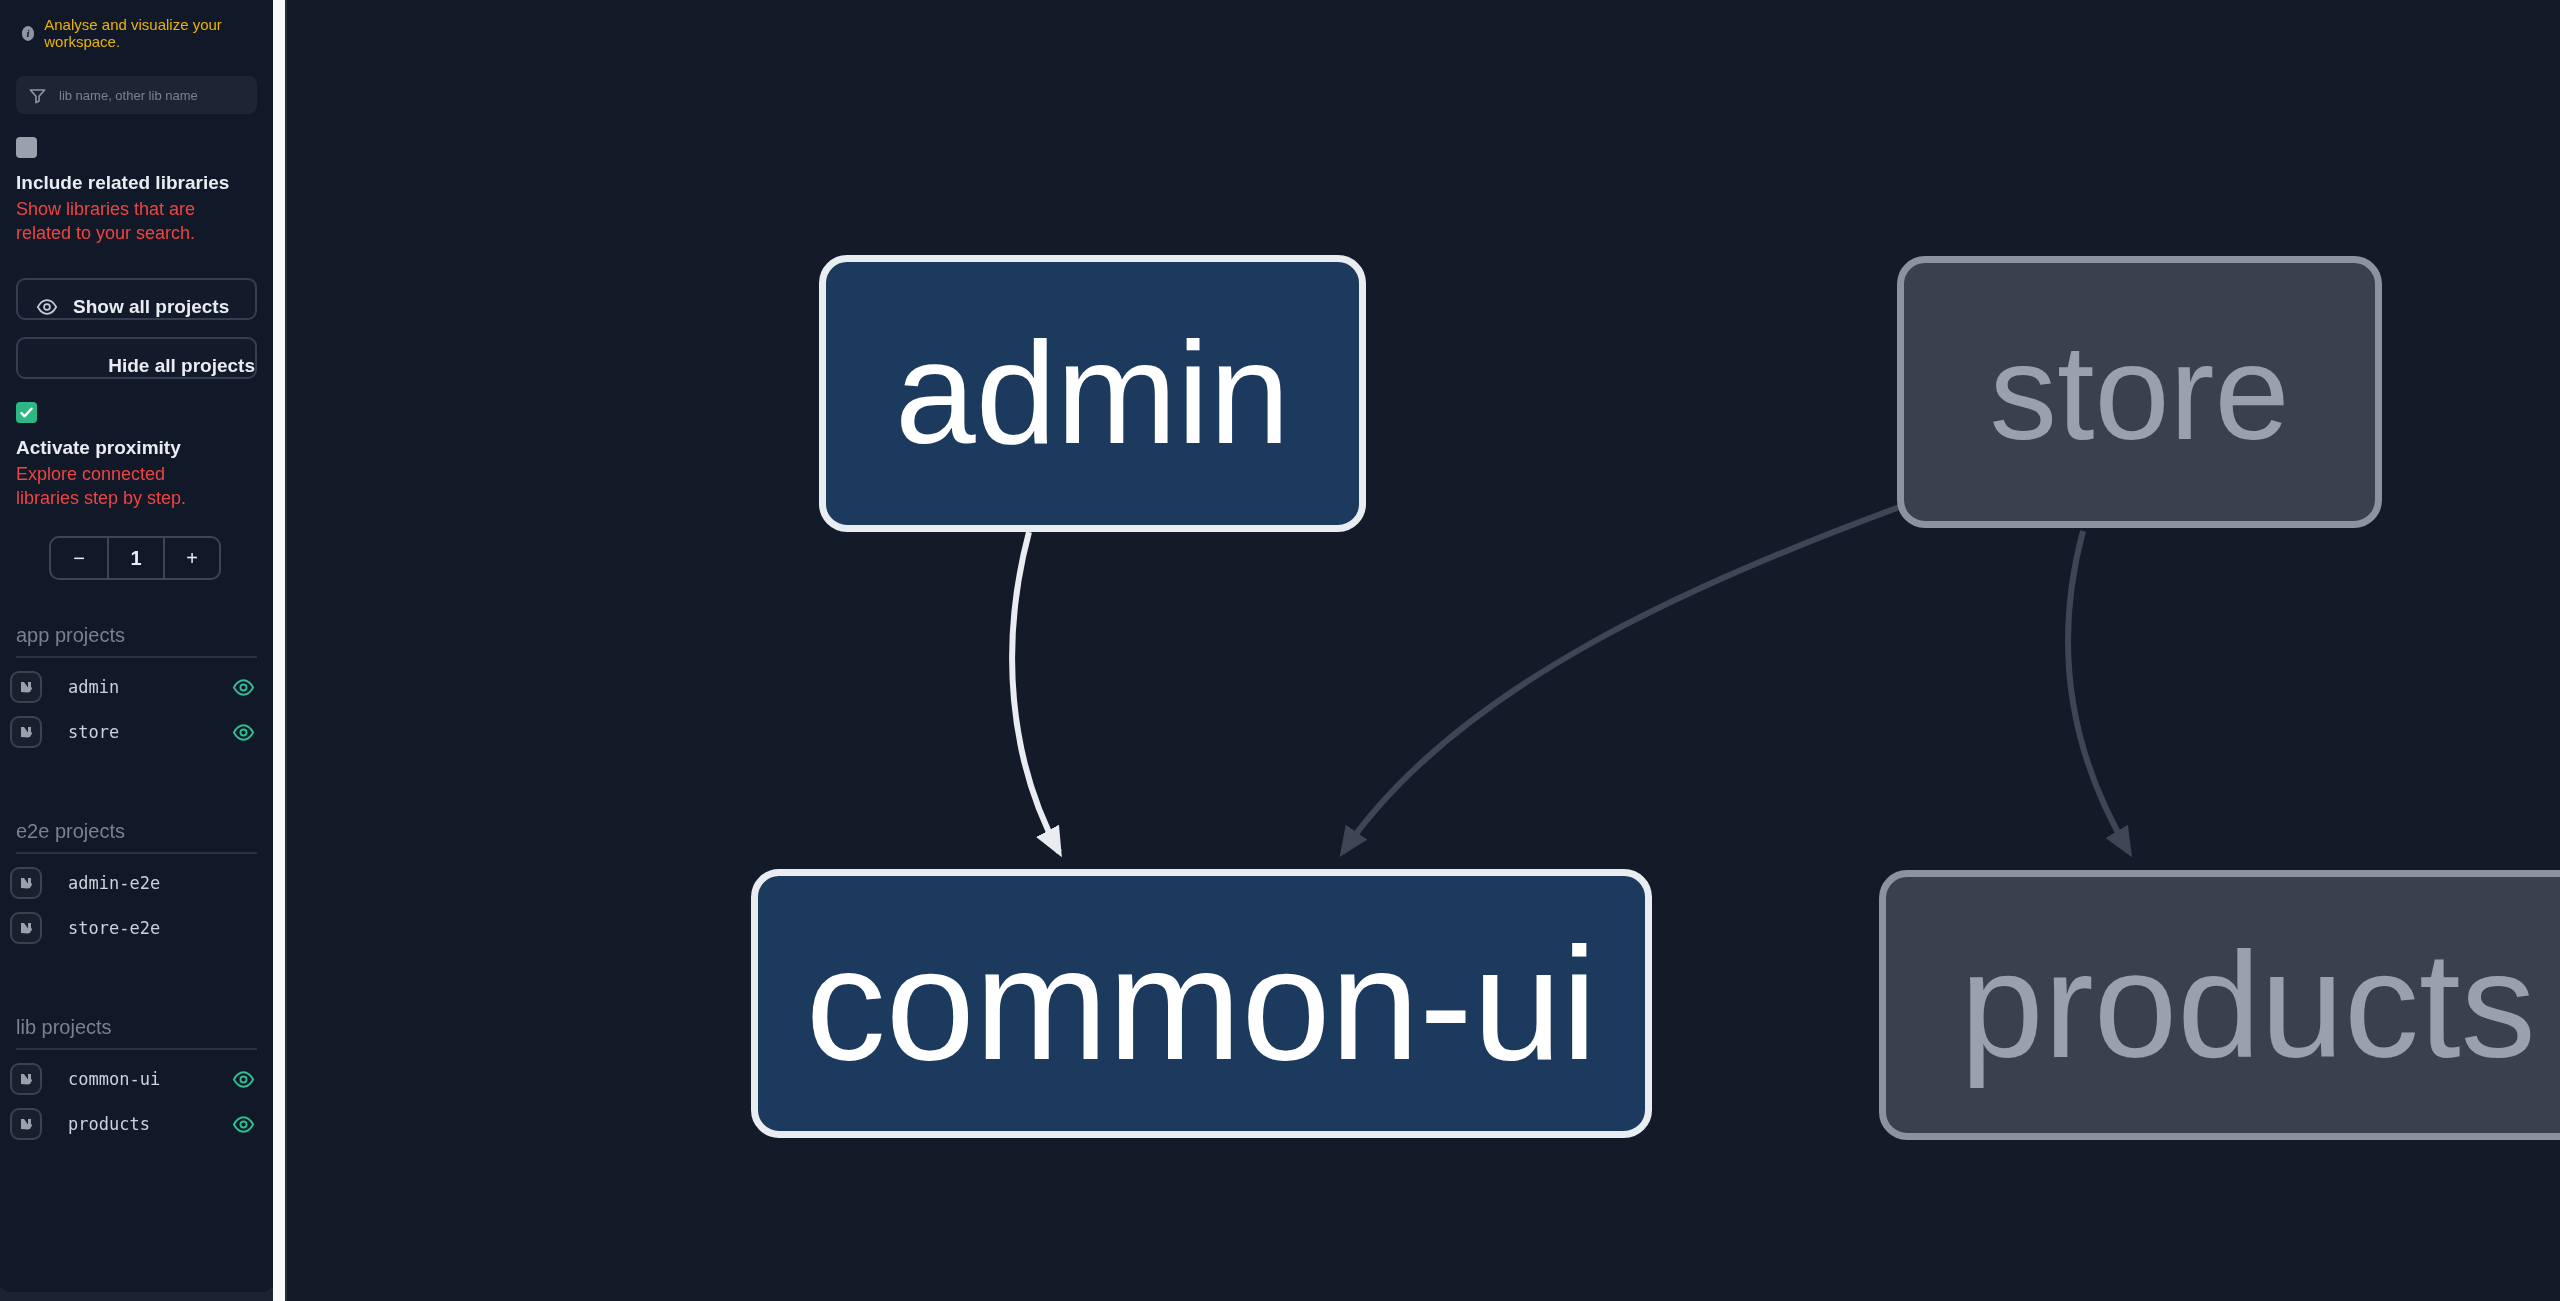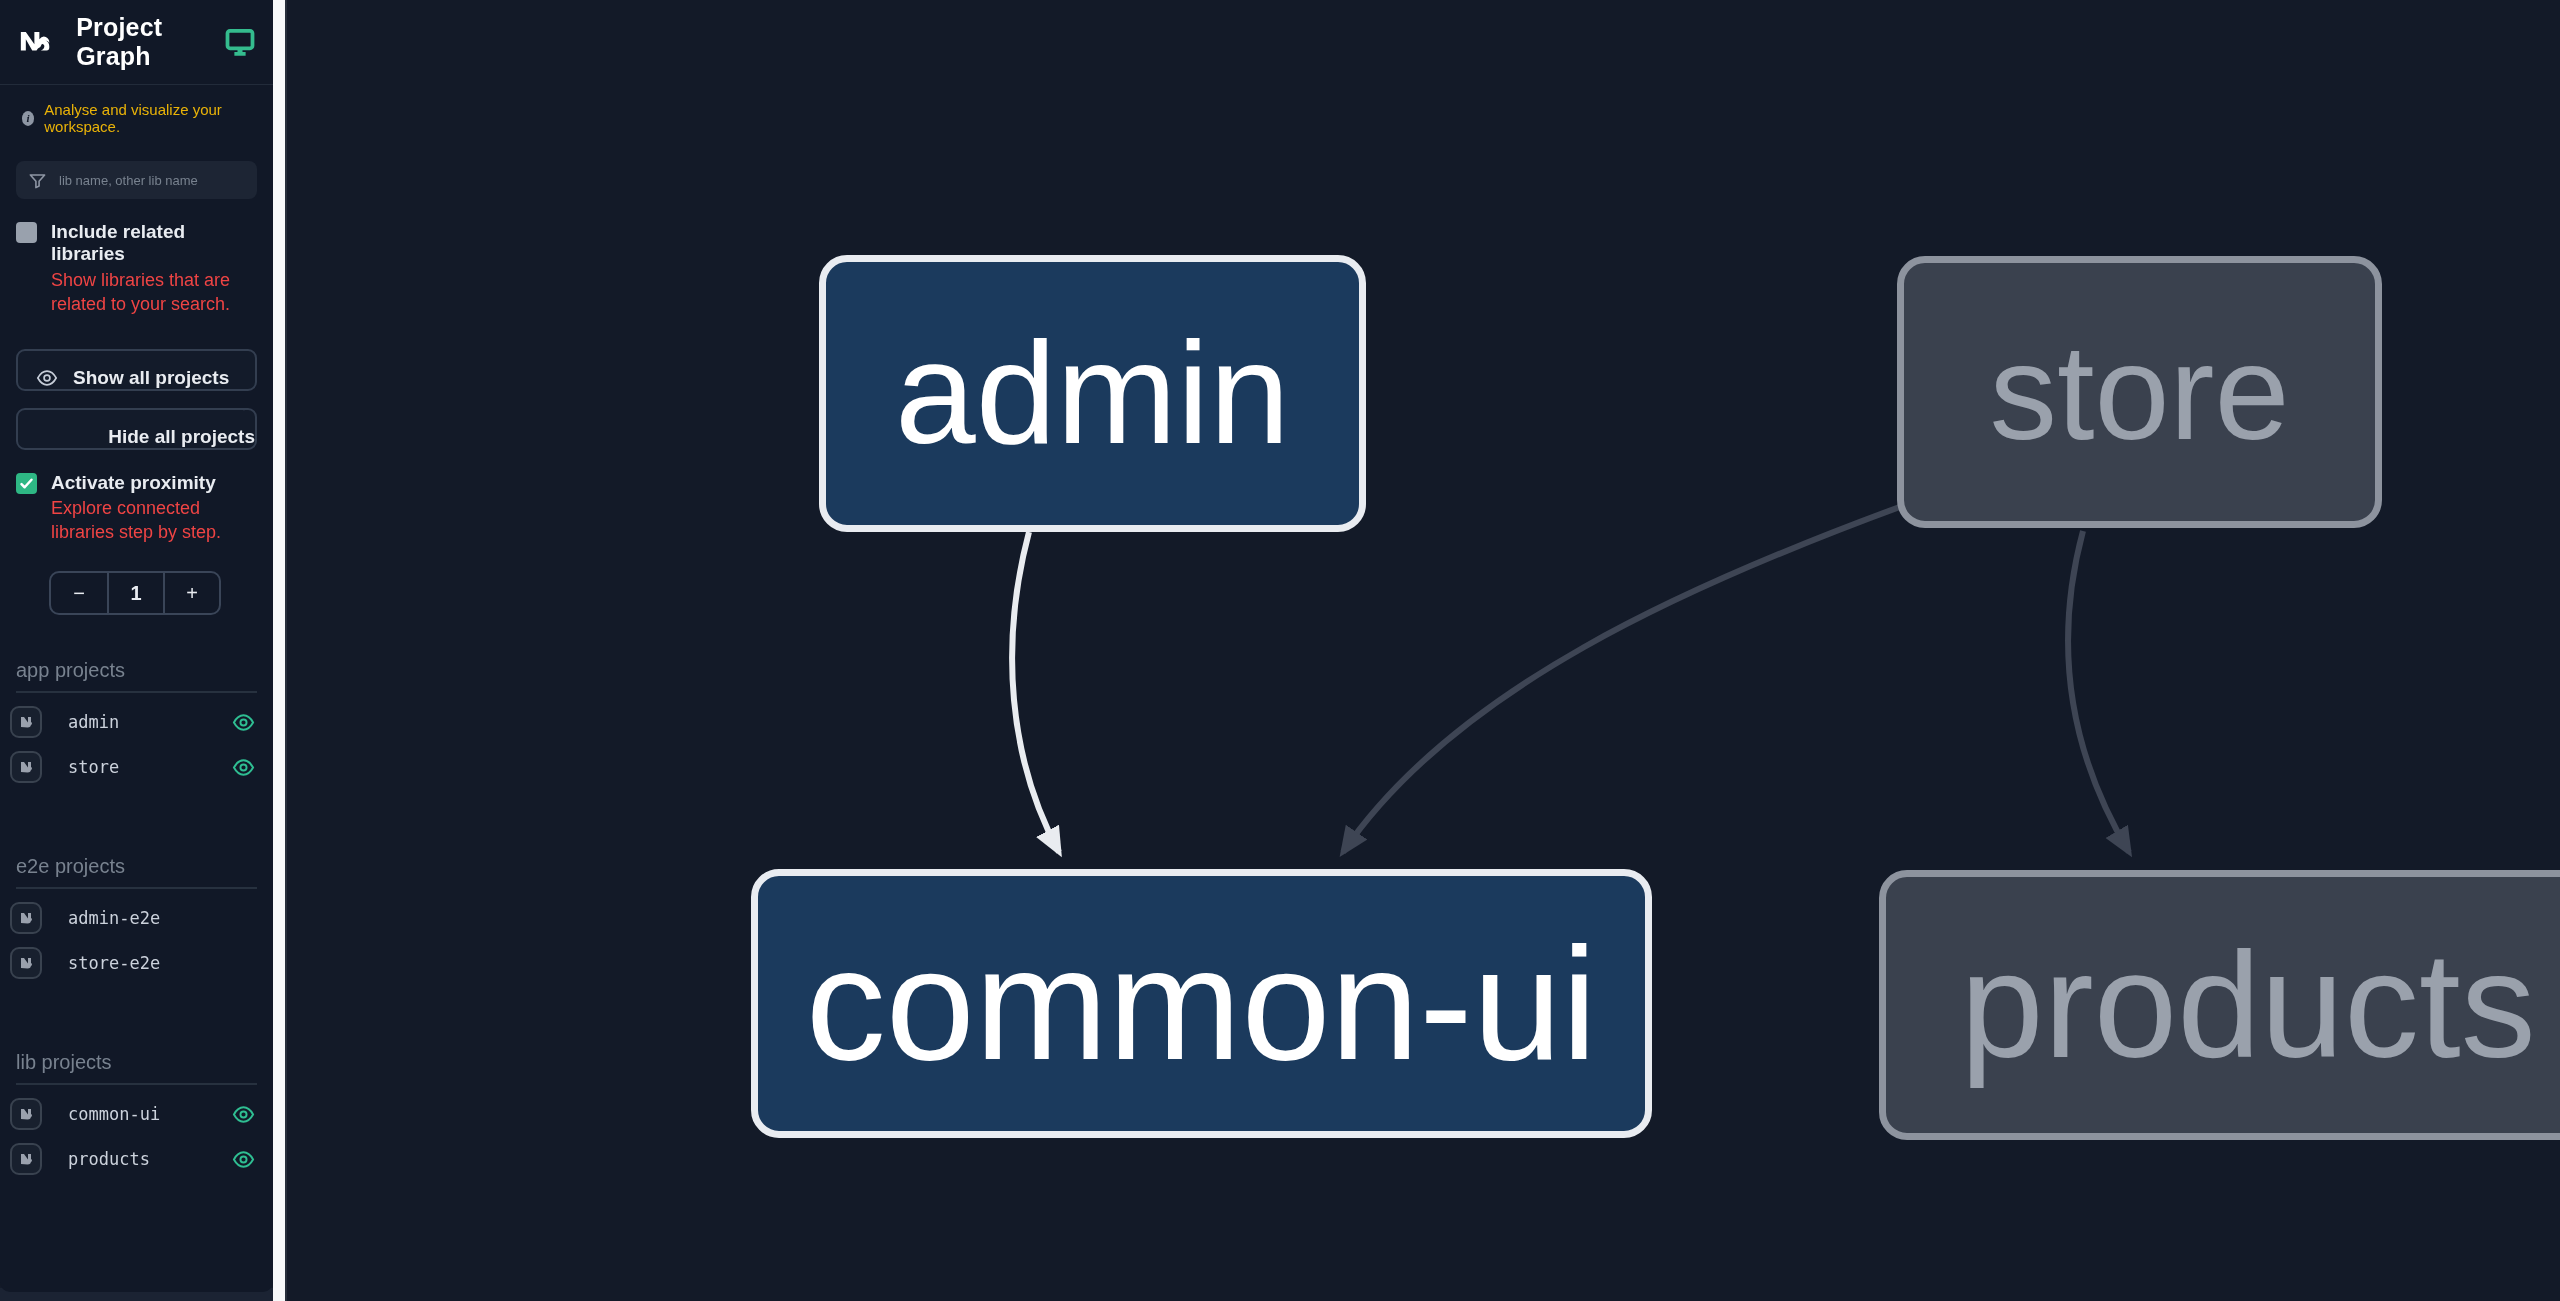--- a/index.html
+++ b/index.html
@@ -39,21 +39,21 @@
     font-size:11px;font-weight:700;display:flex;align-items:center;justify-content:center;font-family:"Liberation Serif",serif;font-style:italic;}
   #tagline-row .tagline{font-size:15px;color:#eab308;font-weight:500;}
 
   #search-box{
     margin:26px 16px 0 16px;height:38px;background:#1d2534;border-radius:8px;
     display:flex;align-items:center;padding:0 12px;gap:10px;
   }
   #search-input{background:transparent;border:none;outline:none;color:#dfe4ec;font-size:13px;flex:1;font-family:"Liberation Sans",sans-serif;}
   #search-input::placeholder{color:#78828f;}
 
-  .opt{display:flex;gap:14px;padding:0 16px;margin-top:22px;}
+  .opt{display:flex;gap:14px;padding:0 16px;margin-top:22px;flex-direction:column;}
   .opt .box{width:21px;height:21px;border-radius:4px;flex:none;margin-top:1px;display:flex;align-items:center;justify-content:center;}
   .box-gray{background:#99a1ad;}
   .box-white{background:#ffffff;}
   .box-green{background:#2eb784;}
   .opt .lbl{font-size:19px;font-weight:700;color:#e9ecf1;line-height:1.15;}
   .opt .dsc{font-size:18px;color:#ef4444;line-height:1.33;margin-top:4px;max-width:200px;}
 
   .sb-btn{
     margin:0 16px;width:241px;height:42px;box-sizing:border-box;border-radius:9px;
     border:2px solid #333e50;background:#131b2a;display:flex;align-items:flex-end;gap:15px;
@@ -115,34 +115,20 @@
     <span>products</span>
   </div>
 
 </div>
 
 <div id="bottom-strip"></div>
 <div id="panel-resizer"></div>
 
 <aside id="sidebar">
 
-  <div id="sb-header">
-    <svg width="46" height="46" viewBox="0 0 48 48">
-      <path fill="#ffffff" d="M4 36 V10 h7 l12 17 V10 h7 v10 q4 -5 9 -3 q5 2 5 8 q-3 -4 -7 -2 q-3 1.5 -4 5 q-1 4 -5 5 l-2 3 h-6 L11 20 v16 Z"></path>
-      <path fill="#ffffff" d="M30 26 q4 -6 9 -4 q5 2 5 9 q0 5 -4 5 h-8 q5 -2 5 -6 q0 -4 -7 -4 Z"></path>
-    </svg>
-    <span class="title">Project Graph</span>
-    <span class="monitor">
-      <svg width="30" height="28" viewBox="0 0 24 22" fill="none" stroke="#34bc8e" stroke-width="3">
-        <rect x="2" y="2" width="20" height="14" rx="2"></rect>
-        <path d="M12 16 v3" stroke-width="4"></path>
-        <path d="M7.5 20.5 h9" stroke-width="3"></path>
-      </svg>
-    </span>
-  </div>
 
   <div id="tagline-row">
     <span class="info-badge">i</span>
     <span class="tagline">Analyse and visualize your workspace.</span>
   </div>
 
   <div id="search-box">
     <svg width="19" height="19" viewBox="0 0 24 24" fill="none" stroke="#8e96a4" stroke-width="2" stroke-linejoin="round">
       <path d="M3 5 h18 L14 13 v6 l-4 2 v-8 Z"></path>
     </svg>

